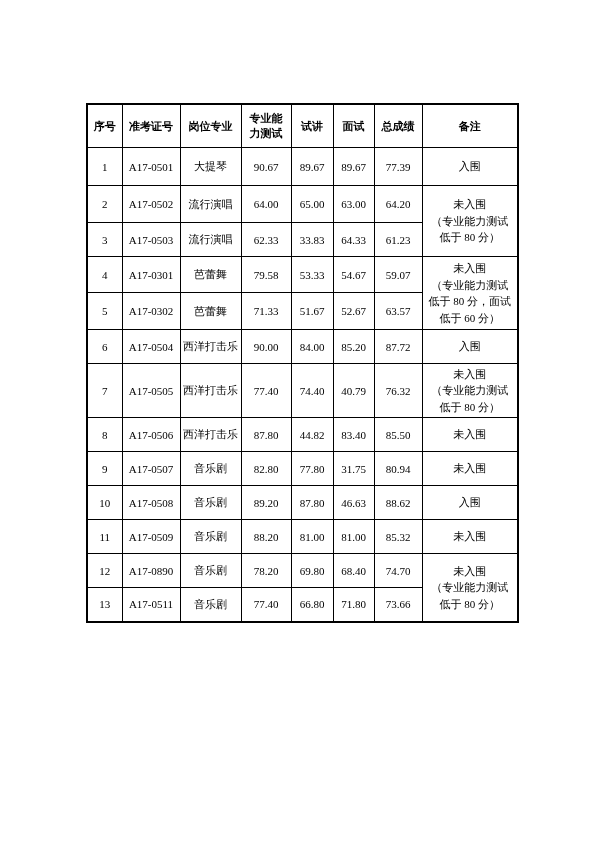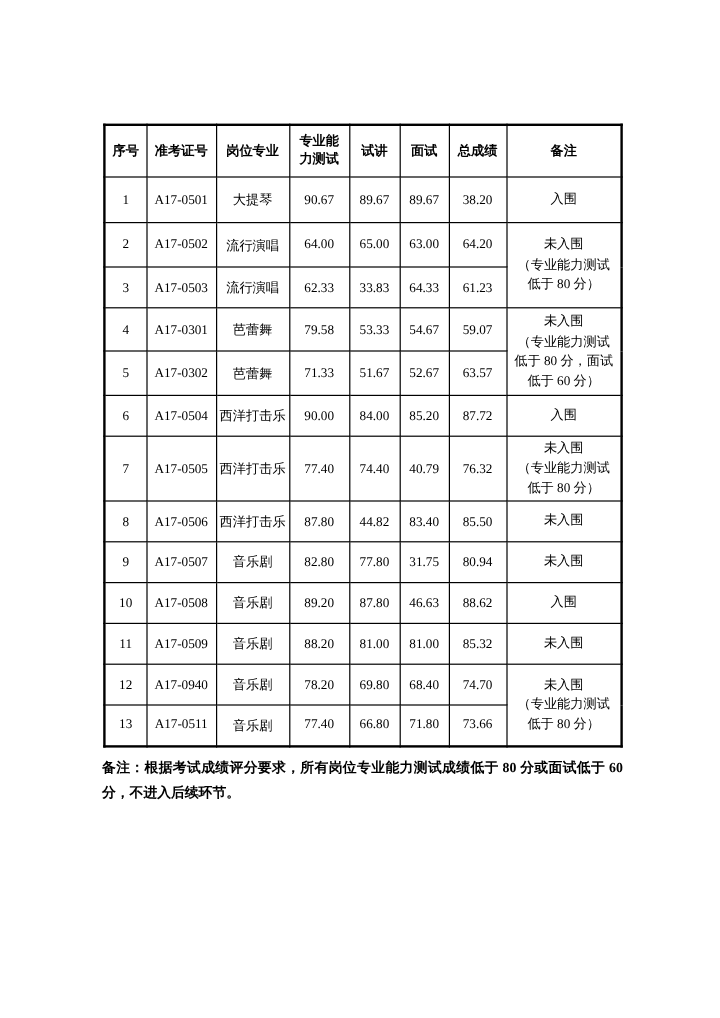--- a/index.html
+++ b/index.html
@@ -99,21 +99,21 @@
       </tr>
     </thead>
     <tbody id="score-tbody">
         <tr>
           <td>1</td>
           <td>A17-0501</td>
           <td>大提琴</td>
           <td>90.67</td>
           <td>89.67</td>
           <td>89.67</td>
-          <td>38.20</td>
+          <td>77.39</td>
           <td class="remark-cell">入围</td>
         </tr>
         <tr>
           <td>2</td>
           <td>A17-0502</td>
           <td>流行演唱</td>
           <td>64.00</td>
           <td>65.00</td>
           <td>63.00</td>
           <td>64.20</td>
@@ -209,21 +209,21 @@
           <td>A17-0509</td>
           <td>音乐剧</td>
           <td>88.20</td>
           <td>81.00</td>
           <td>81.00</td>
           <td>85.32</td>
           <td class="remark-cell">未入围</td>
         </tr>
         <tr>
           <td>12</td>
-          <td>A17-0940</td>
+          <td>A17-0890</td>
           <td>音乐剧</td>
           <td>78.20</td>
           <td>69.80</td>
           <td>68.40</td>
           <td>74.70</td>
           <td class="remark-cell" rowspan="2">未入围
 （专业能力测试
 低于 80 分）</td>
         </tr>
         <tr>
@@ -231,15 +231,14 @@
           <td>A17-0511</td>
           <td>音乐剧</td>
           <td>77.40</td>
           <td>66.80</td>
           <td>71.80</td>
           <td>73.66</td>
         </tr>
       </tbody>
   </table>
 
-  <p class="footnote">备注：根据考试成绩评分要求，所有岗位专业能力测试成绩低于 80 分或面试低于 60 分，不进入后续环节。</p>
 
 </div>
 
 </body></html>

